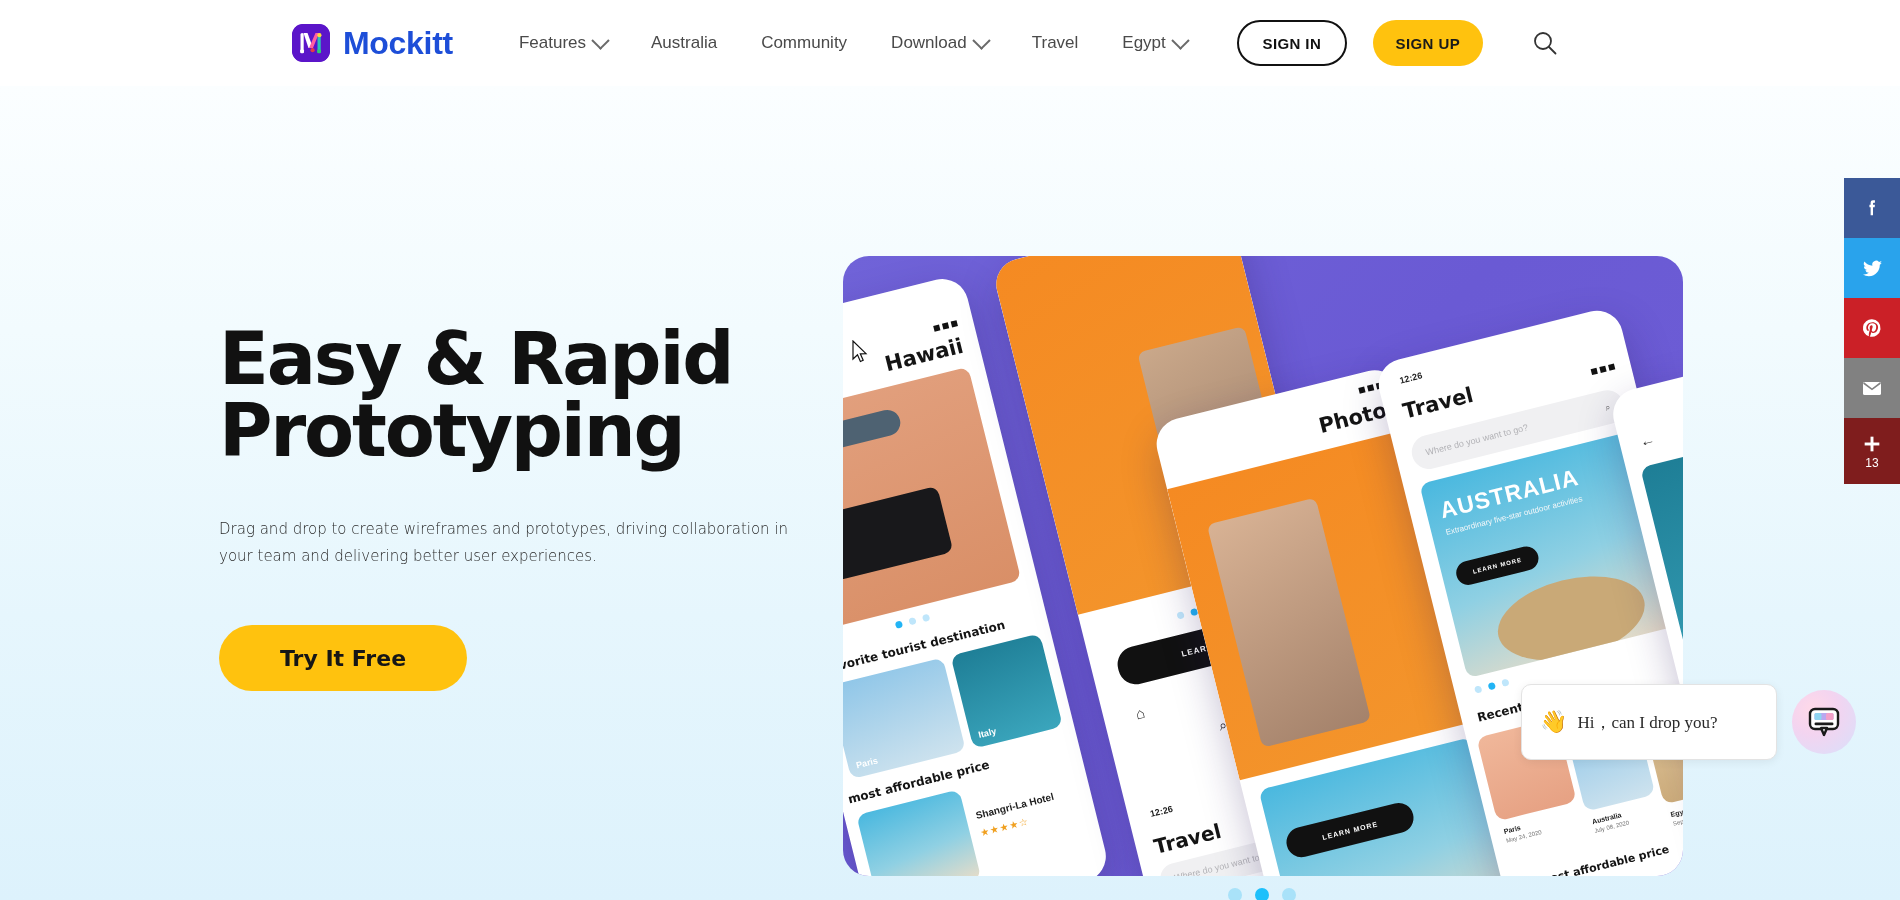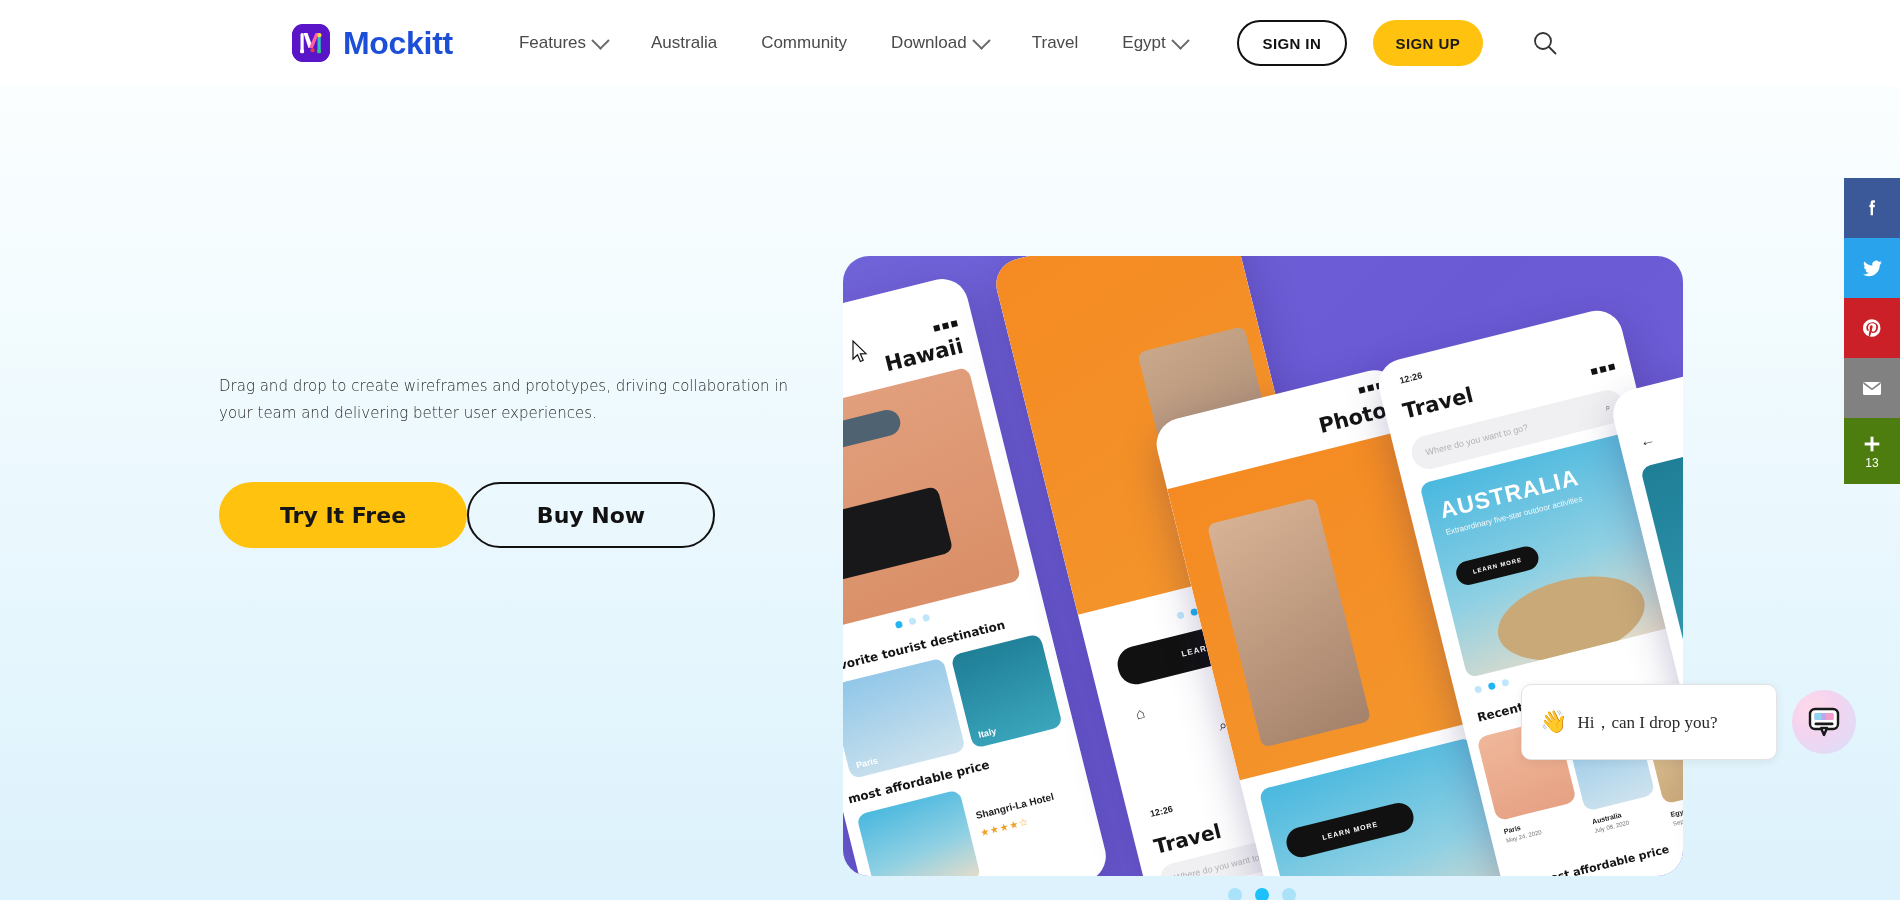--- a/index.html
+++ b/index.html
@@ -144,20 +144,21 @@
     font-size: 15px;
     line-height: 1.78;
     color: #2b2b2b;
     max-width: 570px;
     font-family: "DejaVu Sans", sans-serif;
     font-weight: 300;
   }
   .cta-row {
     margin-top: 56px;
     display: flex;
+    gap: 28px;
   }
   .cta-primary {
     width: 248px; height: 66px;
     background: #ffc20e;
     border: none;
     border-radius: 34px;
     font-size: 22px;
     font-weight: bold;
     color: #161616;
     cursor: pointer;
@@ -248,21 +249,21 @@
   .srow {
     width: 56px; height: 60px;
     display: flex; align-items: center; justify-content: center;
     cursor: pointer;
     position: relative;
   }
   .s-fb   { background:#3b5998; }
   .s-tw   { background:#29a3ec; }
   .s-pin  { background:#cb2027; }
   .s-mail { background:#818181; }
-  .s-more { background:#4d7c0f; height:66px; flex-direction:column; gap:1px; }
+  .s-more { background:#7f1d1d; height:66px; flex-direction:column; gap:1px; }
   .s-more .cnt { font-size:12px; color:#fff; }
 
   
   .chat-bubble {
     position: absolute;
     left: 1521px;
     top: 684px;
     width: 256px;
     height: 76px;
     background: #ffffff;
@@ -354,24 +355,27 @@
     </div>
 
   </div>
 </div>
 
 <div class="subbar"></div>
 
 <section class="hero">
 
   <div class="hero-text">
+    <h1 class="headline">
+      <span>Easy &amp; Rapid</span><br>
+      <span>Prototyping</span>
+    </h1>
     <p class="subhead">Drag and drop to create wireframes and prototypes, driving collaboration in your team and delivering better user experiences.</p>
     <div class="cta-row">
       <button class="cta-primary">Try It Free</button>
-      <button class="cta-secondary">Buy Now</button>
     </div>
   </div>
 
   <div class="artwork">
 
     <div class="phone p1">
 
       <div class="statusglyph" style="right:16px;top:44px;">
           <i></i>
           <i></i>

